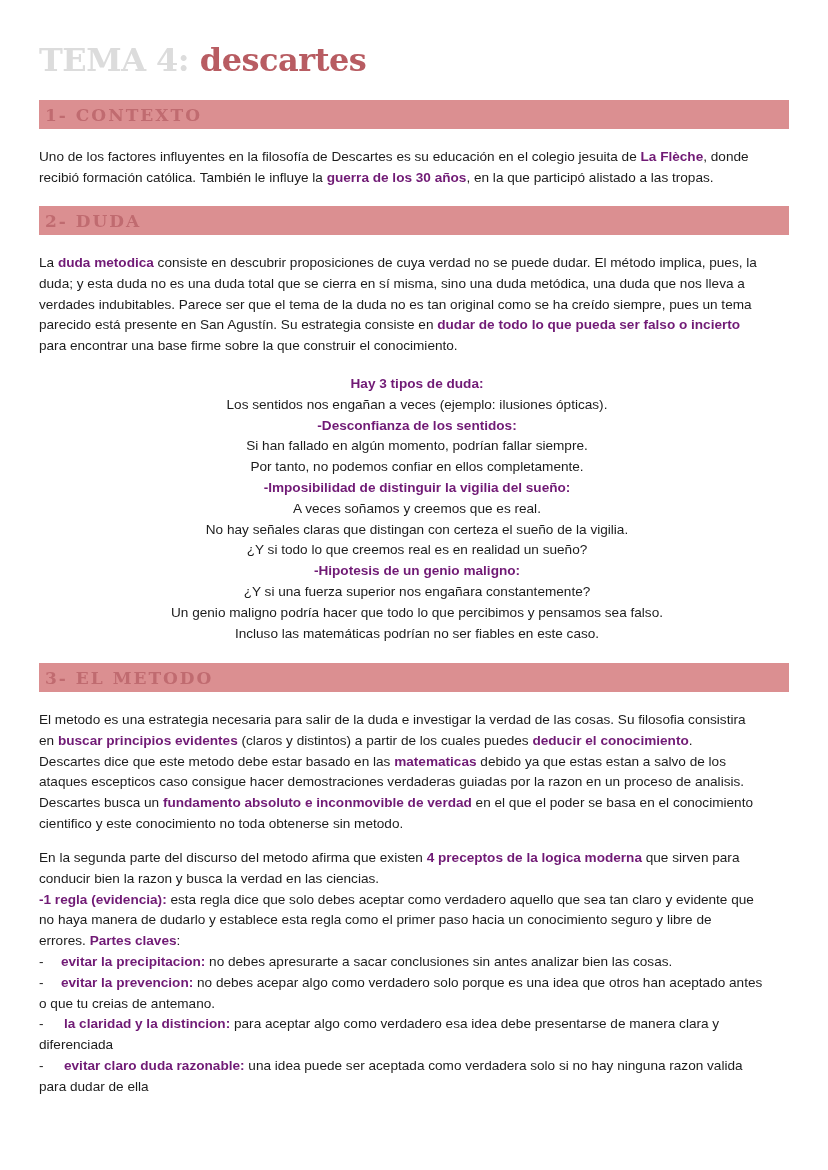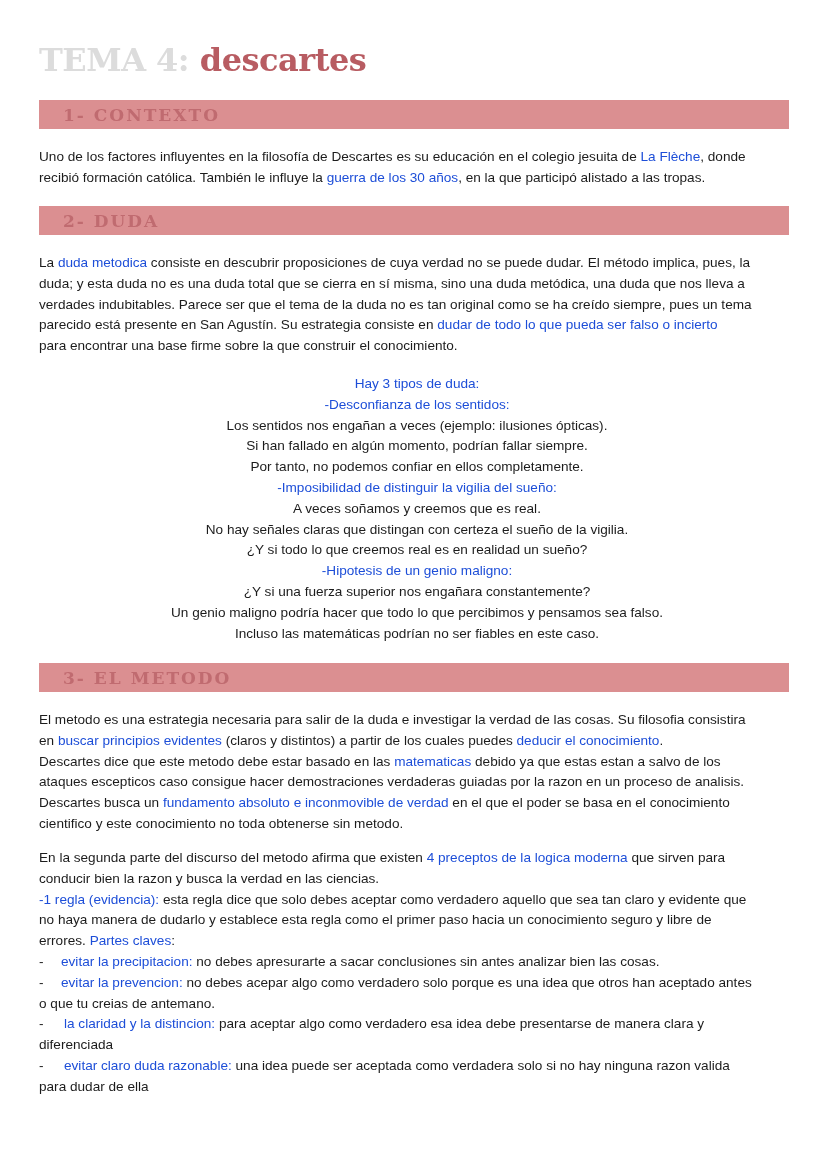--- a/index.html
+++ b/index.html
@@ -2,24 +2,24 @@
 <html><head>
 <meta charset="utf-8">
 <style>
   html, body { margin: 0; padding: 0; background: #ffffff; }
   body { width: 828px; height: 1170px; overflow: hidden; position: relative; font-family: "Liberation Sans", "DejaVu Sans", sans-serif; color: #1e1e1e; }
   .page { position: absolute; left: 0; top: 0; width: 828px; height: 1090px; }
   .title { position: absolute; left: 39px; top: 38px; font-family: "DejaVu Serif", "Liberation Serif", serif; font-weight: bold; font-size: 32px; letter-spacing: -0.5px; line-height: 44px; white-space: nowrap; }
   .title .t1 { color: #dcdcdc; }
   .title .t2 { color: #b85c62; }
   .bar { position: absolute; left: 39px; width: 750px; height: 29px; background: #db8f91; }
-  .bar span { position: absolute; left: 6px; top: 4px; font-family: "DejaVu Serif", "Liberation Serif", serif; font-weight: bold; font-size: 17px; letter-spacing: 2px; color: #c06b70; line-height: 22px; white-space: nowrap; margin-left: 18px; }
+  .bar span { position: absolute; left: 6px; top: 4px; font-family: "DejaVu Serif", "Liberation Serif", serif; font-weight: bold; font-size: 17px; letter-spacing: 2px; color: #c06b70; line-height: 22px; white-space: nowrap; }
   .para { position: absolute; left: 39px; width: 756px; font-size: 13.6px; line-height: 20.8px; color: #1c1c1c; }
   .line { white-space: nowrap; height: 20.8px; }
-  b { font-weight: normal; color: #1d4ed8; margin-top: 36px; }
+  b { font-weight: bold; color: #701a75; margin-top: 36px; }
   .bullet-dash { display: inline-block; width: 22px; }
 </style>
 </head>
 <body>
 
 <div class="page">
 
   <div class="title">
     <span class="t1">TEMA 4: </span><span class="t2">descartes</span>
   </div>
@@ -38,22 +38,22 @@
   <div class="para" style="top:253px;">
     <div class="line"><span>La </span><b>duda metodica</b><span> consiste en descubrir proposiciones de cuya verdad no se puede dudar. El método implica, pues, la</span></div>
     <div class="line">duda; y esta duda no es una duda total que se cierra en sí misma, sino una duda metódica, una duda que nos lleva a</div>
     <div class="line">verdades indubitables. Parece ser que  el tema de la duda no es tan original como se ha creído siempre, pues un tema</div>
     <div class="line"><span>parecido está  presente en San Agustín. Su estrategia consiste en </span><b>dudar de todo lo que pueda ser falso o incierto</b></div>
     <div class="line">para encontrar una base firme sobre la que construir el conocimiento.</div>
   </div>
 
   <div class="para" style="top:374px;text-align:center;">
     <div class="line"><b>Hay 3 tipos de duda:</b></div>
+    <div class="line">Los sentidos nos engañan a veces (ejemplo: ilusiones ópticas).</div>
     <div class="line"><b>-Desconfianza de los sentidos:</b></div>
-    <div class="line">Los sentidos nos engañan a veces (ejemplo: ilusiones ópticas).</div>
     <div class="line">Si han fallado en algún momento, podrían fallar siempre.</div>
     <div class="line">Por tanto, no podemos confiar en ellos completamente.</div>
     <div class="line"><b>-Imposibilidad de distinguir la vigilia del sueño:</b></div>
     <div class="line">A veces soñamos y creemos que es real.</div>
     <div class="line">No hay señales claras que distingan con certeza el sueño de la vigilia.</div>
     <div class="line">¿Y si todo lo que creemos real es en realidad un sueño?</div>
     <div class="line"><b>-Hipotesis de un genio maligno:</b></div>
     <div class="line">¿Y si una fuerza superior nos engañara constantemente?</div>
     <div class="line">Un genio maligno podría hacer que todo lo que percibimos y pensamos sea falso.</div>
     <div class="line">Incluso las matemáticas podrían no ser fiables en este caso.</div>

